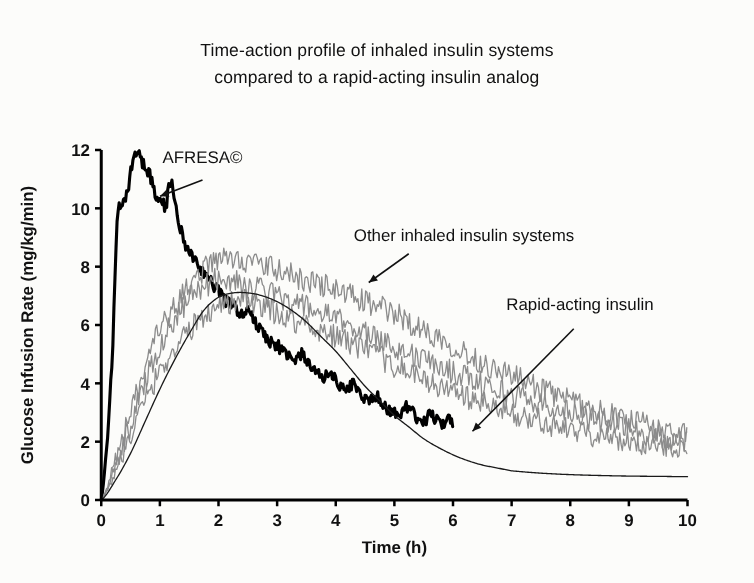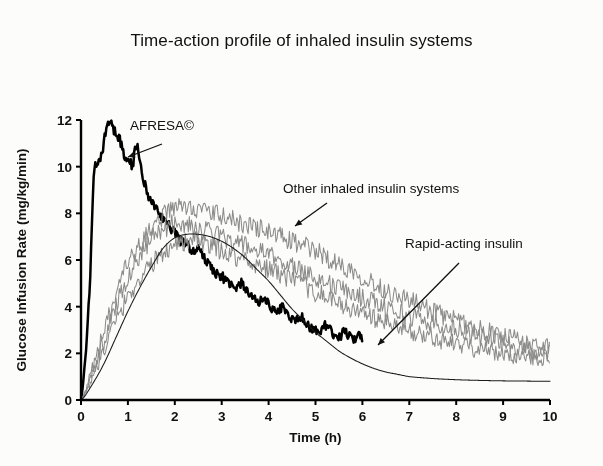--- a/index.html
+++ b/index.html
@@ -7,37 +7,38 @@
     width:603px;height:466px;
     background:#fcfcfa;
     font-family:"Liberation Sans",sans-serif;
     color:#1a1a1a;
     overflow:hidden;
     position:relative;
   }
   #figure{position:absolute;left:0;top:0;width:603px;height:466px;}
   .title-block{
     position:absolute;left:0;top:30px;width:603px;
-    text-align:center;font-size:17px;line-height:21px;
+    text-align:center;font-size:14px;line-height:21px;
     color:#111;font-weight:400;letter-spacing:.1px;
   }
   .title-block div{white-space:nowrap;}
   svg{position:absolute;left:0;top:0;}
   text{font-family:"Liberation Sans",sans-serif;fill:#111;}
   .tick-label{font-size:13.5px;font-weight:700;}
   .axis-title{font-size:13.5px;font-weight:700;}
   .anno{font-size:13.5px;font-weight:400;}
 </style>
 </head>
 <body>
 
 <div id="figure">
 
   <div class="title-block">
     <div>Time-action profile of inhaled insulin systems</div>
+    <div>compared to a rapid-acting insulin analog</div>
   </div>
 
   <svg width="603" height="466">
     <g id="plot-layer">
         <path d="M81.00,400.00L81.84,394.52L82.69,387.13L83.53,378.22L84.38,368.14L85.22,359.35L86.07,350.26L86.91,336.19L87.75,320.94L88.60,303.91L89.44,294.02L90.29,276.25L91.13,246.35L91.97,222.59L92.82,198.30L93.66,176.98L94.51,168.85L95.35,162.16L96.20,166.86L97.04,165.11L97.88,164.51L98.73,159.56L99.57,158.78L100.42,160.98L101.26,152.65L102.11,152.99L102.95,151.78L103.79,141.28L104.64,133.54L105.48,135.75L106.33,128.05L107.17,124.96L108.01,121.71L108.86,124.87L109.70,122.77L110.55,121.59L111.39,120.60L112.24,125.68L113.08,125.50L113.92,134.26L114.77,127.46L115.61,135.19L116.46,136.12L117.30,136.44L118.14,140.83L118.99,134.85L119.83,135.64L120.68,146.93L121.52,141.81L122.37,149.54L123.21,149.04L124.05,157.93L124.90,160.02L125.74,157.82L126.59,161.14L127.43,158.85L128.28,158.93L129.12,161.56L129.96,163.76L130.81,159.19L131.65,169.15L132.50,164.84L133.34,165.92L134.18,151.78L135.03,146.80L135.87,149.29L136.72,148.68L137.56,144.10L138.41,152.51L139.25,158.62L140.09,161.67L140.94,164.72L141.78,172.45L142.63,178.15L143.47,182.64L144.32,186.25L145.16,181.33L146.00,186.03L146.85,193.78L147.69,193.19L148.54,200.21L149.38,198.55L150.22,197.02L151.07,202.03L151.91,204.05L152.76,200.26L153.60,201.95L154.45,209.19L155.29,207.96L156.13,205.44L156.98,206.55L157.82,210.74L158.67,214.07L159.51,216.68L160.35,213.76L161.20,219.78L162.04,213.96L162.89,221.89L163.73,217.31L164.58,220.50L165.42,218.95L166.26,221.60L167.11,224.02L167.95,222.65L168.80,221.20L169.64,226.35L170.49,230.44L171.33,233.24L172.17,228.90L173.02,226.95L173.86,230.60L174.71,228.57L175.55,236.94L176.39,231.36L177.24,232.61L178.08,236.44L178.93,235.56L179.77,244.11L180.62,245.23L181.46,237.15L182.30,238.20L183.15,238.62L183.99,239.79L184.84,246.39L185.68,241.53L186.52,244.93L187.37,241.08L188.21,242.85L189.06,245.13L189.90,252.30L190.75,250.31L191.59,253.77L192.43,251.22L193.28,248.07L194.12,253.81L194.97,253.60L195.81,250.00L196.66,251.32L197.50,246.51L198.34,245.31L199.19,248.68L200.03,250.26L200.88,252.06L201.72,249.41L202.56,257.96L203.41,258.20L204.25,254.20L205.10,263.19L205.94,261.30L206.79,265.23L207.63,259.24L208.47,260.94L209.32,262.58L210.16,262.80L211.01,269.27L211.85,265.22L212.70,273.60L213.54,268.14L214.38,272.20L215.23,275.90L216.07,277.71L216.92,269.94L217.76,273.09L218.60,273.77L219.45,275.28L220.29,279.91L221.14,274.38L221.98,279.63L222.83,272.50L223.67,282.93L224.51,276.87L225.36,276.74L226.20,280.88L227.05,278.17L227.89,279.30L228.73,280.51L229.58,287.15L230.42,286.89L231.27,281.73L232.11,284.16L232.96,285.79L233.80,287.61L234.64,288.28L235.49,287.90L236.33,290.85L237.18,285.16L238.02,285.31L238.87,282.33L239.71,285.34L240.55,287.78L241.40,278.85L242.24,285.08L243.09,281.68L243.93,289.76L244.77,288.02L245.62,292.22L246.46,287.37L247.31,288.26L248.15,293.81L249.00,296.39L249.84,296.29L250.68,293.76L251.53,293.37L252.37,298.84L253.22,296.34L254.06,298.23L254.91,295.63L255.75,301.73L256.59,301.56L257.44,299.75L258.28,304.81L259.13,305.67L259.97,303.23L260.81,296.64L261.66,298.89L262.50,301.35L263.35,299.61L264.19,298.63L265.04,297.47L265.88,303.12L266.72,303.65L267.57,298.64L268.41,300.82L269.26,305.82L270.10,309.05L270.94,310.61L271.79,312.13L272.63,306.50L273.48,310.13L274.32,307.18L275.17,311.71L276.01,311.61L276.85,313.68L277.70,308.85L278.54,308.98L279.39,313.23L280.23,305.05L281.08,311.99L281.92,303.42L282.76,303.48L283.61,306.38L284.45,308.65L285.30,313.25L286.14,309.92L286.98,311.10L287.83,312.36L288.67,316.51L289.52,319.55L290.36,319.15L291.21,322.01L292.05,316.21L292.89,316.39L293.74,318.64L294.58,318.43L295.43,323.11L296.27,317.88L297.12,316.16L297.96,321.31L298.80,318.21L299.65,317.30L300.49,320.81L301.34,318.29L302.18,313.37L303.02,321.98L303.87,319.04L304.71,324.35L305.56,324.17L306.40,326.71L307.25,324.22L308.09,321.70L308.93,326.91L309.78,331.15L310.62,331.26L311.47,324.80L312.31,332.58L313.15,326.98L314.00,331.47L314.84,327.95L315.69,326.53L316.53,334.02L317.38,329.77L318.22,331.40L319.06,332.59L319.91,333.27L320.75,334.12L321.60,328.11L322.44,326.20L323.29,328.14L324.13,324.57L324.97,321.25L325.82,329.69L326.66,325.13L327.51,325.43L328.35,327.93L329.19,326.99L330.04,325.68L330.88,326.95L331.73,330.18L332.57,336.33L333.42,338.27L334.26,334.62L335.10,335.63L335.95,335.26L336.79,336.05L337.64,338.47L338.48,340.28L339.33,333.57L340.17,337.95L341.01,339.80L341.86,333.47L342.70,328.84L343.55,328.14L344.39,331.83L345.23,333.26L346.08,328.87L346.92,336.34L347.77,338.69L348.61,336.95L349.46,332.20L350.30,333.51L351.14,335.12L351.99,335.81L352.83,338.86L353.68,342.64L354.52,336.23L355.36,342.00L356.21,338.51L357.05,336.88L357.90,333.81L358.74,332.01L359.59,332.31L360.43,338.59L361.27,335.09L362.12,341.28" fill="none" stroke="#000000" stroke-width="2.5" stroke-linejoin="round" stroke-linecap="round"></path>
         <path d="M81.00,400.00L82.03,398.34L83.06,396.26L84.10,393.83L85.13,391.10L86.16,390.23L87.19,384.30L88.22,383.38L89.25,374.23L90.29,373.58L91.32,371.89L92.35,362.57L93.38,371.78L94.41,358.11L95.45,360.11L96.48,355.58L97.51,347.44L98.54,351.49L99.57,353.61L100.60,334.01L101.64,337.69L102.67,338.72L103.70,333.58L104.73,333.22L105.76,320.33L106.80,315.78L107.83,319.81L108.86,307.51L109.89,313.38L110.92,318.10L111.95,305.22L112.99,301.85L114.02,303.06L115.05,302.78L116.08,293.78L117.11,289.89L118.14,286.23L119.18,279.37L120.21,282.91L121.24,276.37L122.27,270.74L123.30,274.93L124.34,262.91L125.37,260.05L126.40,268.48L127.43,268.56L128.46,265.82L129.49,257.97L130.53,256.83L131.56,249.11L132.59,252.59L133.62,256.70L134.65,260.54L135.69,256.18L136.72,245.45L137.75,247.24L138.78,238.21L139.81,250.48L140.84,246.65L141.88,251.47L142.91,246.47L143.94,231.67L144.97,242.29L146.00,227.32L147.04,239.30L148.07,231.20L149.10,223.22L150.13,235.58L151.16,231.53L152.19,235.02L153.23,225.29L154.26,222.00L155.29,220.31L156.32,222.14L157.35,217.49L158.39,215.48L159.42,224.20L160.45,222.00L161.48,226.61L162.51,209.00L163.54,208.68L164.58,204.92L165.61,207.80L166.64,219.27L167.67,206.45L168.70,203.75L169.73,217.46L170.77,202.14L171.80,210.75L172.83,202.48L173.86,215.83L174.89,203.41L175.93,202.19L176.96,210.76L177.99,208.79L179.02,198.49L180.05,204.71L181.08,201.15L182.12,211.28L183.15,206.29L184.18,201.41L185.21,203.13L186.24,214.44L187.28,210.97L188.31,204.98L189.34,201.82L190.37,201.31L191.40,214.48L192.43,214.34L193.47,205.70L194.50,215.79L195.53,214.54L196.56,217.75L197.59,206.54L198.63,204.13L199.66,204.92L200.69,206.84L201.72,212.21L202.75,206.04L203.78,203.47L204.82,203.24L205.85,206.49L206.88,211.20L207.91,208.10L208.94,206.37L209.97,213.59L211.01,219.69L212.04,218.79L213.07,205.84L214.10,220.11L215.13,207.23L216.17,205.02L217.20,205.56L218.23,216.46L219.26,220.79L220.29,215.45L221.32,224.54L222.36,218.18L223.39,207.70L224.42,219.71L225.45,223.73L226.48,223.58L227.52,217.04L228.55,219.19L229.58,213.62L230.61,218.38L231.64,224.93L232.67,210.27L233.71,218.71L234.74,225.54L235.77,225.43L236.80,217.76L237.83,220.61L238.87,231.52L239.90,214.81L240.93,218.06L241.96,230.03L242.99,232.91L244.02,222.43L245.06,221.41L246.09,222.21L247.12,229.40L248.15,233.83L249.18,218.00L250.22,217.49L251.25,228.16L252.28,230.25L253.31,219.29L254.34,221.32L255.37,222.30L256.41,236.11L257.44,221.57L258.47,237.32L259.50,235.45L260.53,219.59L261.56,221.34L262.60,232.21L263.63,231.55L264.66,235.35L265.69,235.33L266.72,227.05L267.76,238.88L268.79,223.64L269.82,228.39L270.85,236.80L271.88,235.81L272.91,235.77L273.95,228.80L274.98,227.96L276.01,241.88L277.04,238.42L278.07,229.95L279.11,231.28L280.14,227.04L281.17,237.87L282.20,228.40L283.23,241.86L284.26,237.37L285.30,241.57L286.33,238.87L287.36,248.47L288.39,245.23L289.42,231.20L290.46,248.77L291.49,247.65L292.52,232.82L293.55,233.83L294.58,242.27L295.61,234.33L296.65,252.34L297.68,246.70L298.71,240.56L299.74,244.06L300.77,249.29L301.81,243.71L302.84,245.05L303.87,240.65L304.90,247.03L305.93,237.12L306.96,238.93L308.00,240.26L309.03,247.73L310.06,256.93L311.09,250.83L312.12,242.07L313.15,244.46L314.19,249.39L315.22,259.27L316.25,248.18L317.28,256.78L318.31,257.10L319.35,243.41L320.38,251.78L321.41,254.01L322.44,263.82L323.47,247.89L324.50,252.09L325.54,253.26L326.57,263.04L327.60,250.88L328.63,268.10L329.66,268.02L330.70,262.55L331.73,268.32L332.76,260.86L333.79,264.02L334.82,253.65L335.85,269.97L336.89,263.55L337.92,263.99L338.95,256.74L339.98,264.63L341.01,270.10L342.05,258.88L343.08,265.40L344.11,274.71L345.14,272.61L346.17,276.12L347.20,277.42L348.24,265.23L349.27,263.50L350.30,272.92L351.33,263.77L352.36,270.42L353.40,279.30L354.43,268.96L355.46,269.69L356.49,272.93L357.52,277.80L358.55,277.93L359.59,274.81L360.62,284.52L361.65,285.33L362.68,284.09L363.71,284.83L364.75,280.14L365.78,284.03L366.81,282.93L367.84,286.40L368.87,285.16L369.90,280.60L370.94,273.31L371.97,279.66L373.00,279.16L374.03,291.36L375.06,289.28L376.09,290.17L377.13,286.31L378.16,285.15L379.19,292.92L380.22,278.72L381.25,295.21L382.29,297.56L383.32,297.39L384.35,284.84L385.38,298.01L386.41,293.54L387.44,292.72L388.48,284.30L389.51,290.62L390.54,300.45L391.57,302.09L392.60,302.23L393.64,293.33L394.67,287.62L395.70,289.63L396.73,297.77L397.76,302.16L398.79,293.42L399.83,297.86L400.86,300.97L401.89,304.15L402.92,292.95L403.95,289.77L404.99,301.06L406.02,299.27L407.05,291.91L408.08,298.13L409.11,307.39L410.14,305.98L411.18,297.65L412.21,304.80L413.24,292.66L414.27,306.61L415.30,303.16L416.34,294.07L417.37,305.75L418.40,309.42L419.43,303.95L420.46,310.88L421.49,306.06L422.53,300.04L423.56,305.07L424.59,308.00L425.62,305.59L426.65,299.47L427.68,318.53L428.72,312.60L429.75,306.05L430.78,310.00L431.81,320.17L432.84,321.21L433.88,303.28L434.91,303.70L435.94,316.77L436.97,304.84L438.00,309.96L439.03,307.27L440.07,304.96L441.10,315.15L442.13,308.86L443.16,325.15L444.19,311.07L445.23,320.89L446.26,310.41L447.29,311.29L448.32,315.99L449.35,318.50L450.38,313.64L451.42,321.38L452.45,322.12L453.48,310.40L454.51,317.56L455.54,315.99L456.58,318.02L457.61,319.92L458.64,313.65L459.67,322.10L460.70,315.26L461.73,320.07L462.77,318.01L463.80,315.12L464.83,333.86L465.86,320.25L466.89,333.66L467.93,331.23L468.96,322.10L469.99,324.26L471.02,320.83L472.05,328.03L473.08,336.11L474.12,324.04L475.15,329.06L476.18,329.43L477.21,336.13L478.24,335.62L479.27,331.13L480.31,320.40L481.34,329.03L482.37,332.38L483.40,326.56L484.43,339.02L485.47,340.72L486.50,335.90L487.53,339.30L488.56,334.50L489.59,322.87L490.62,333.77L491.66,326.35L492.69,326.57L493.72,339.89L494.75,343.42L495.78,328.60L496.82,327.42L497.85,328.44L498.88,331.63L499.91,339.19L500.94,331.76L501.97,344.75L503.01,335.00L504.04,344.66L505.07,328.35L506.10,339.48L507.13,342.39L508.17,342.17L509.20,329.69L510.23,329.62L511.26,336.91L512.29,337.72L513.32,336.61L514.36,329.70L515.39,337.64L516.42,337.79L517.45,332.12L518.48,339.45L519.52,344.01L520.55,344.54L521.58,341.54L522.61,336.12L523.64,350.30L524.67,342.72L525.71,352.91L526.74,335.86L527.77,340.10L528.80,346.05L529.83,341.54L530.86,350.09L531.90,348.40L532.93,339.14L533.96,340.93L534.99,340.40L536.02,338.66L537.06,346.62L538.09,348.14L539.12,356.27L540.15,354.14L541.18,347.43L542.21,350.02L543.25,342.05L544.28,351.22L545.31,342.38L546.34,339.06L547.37,338.93L548.41,353.12L549.44,342.21" fill="none" stroke="#8c8c8c" stroke-width="1.05" stroke-linejoin="round" stroke-linecap="round"></path>
         <path d="M81.00,400.00L82.03,398.58L83.06,396.80L84.10,394.73L85.13,392.17L86.16,391.17L87.19,388.22L88.22,385.58L89.25,381.13L90.29,374.76L91.32,377.87L92.35,370.63L93.38,369.13L94.41,365.72L95.45,371.43L96.48,360.17L97.51,363.99L98.54,349.64L99.57,361.14L100.60,341.98L101.64,337.70L102.67,346.72L103.70,351.39L104.73,340.91L105.76,342.72L106.80,338.62L107.83,324.87L108.86,330.69L109.89,314.37L110.92,323.66L111.95,312.45L112.99,308.55L114.02,309.58L115.05,315.73L116.08,298.04L117.11,310.58L118.14,305.91L119.18,288.47L120.21,293.19L121.24,284.69L122.27,297.77L123.30,289.39L124.34,282.52L125.37,291.49L126.40,285.87L127.43,285.98L128.46,281.44L129.49,267.47L130.53,279.95L131.56,277.07L132.59,268.13L133.62,269.32L134.65,254.40L135.69,261.96L136.72,259.45L137.75,265.28L138.78,265.70L139.81,252.88L140.84,252.41L141.88,260.04L142.91,241.96L143.94,251.68L144.97,250.69L146.00,238.13L147.04,253.89L148.07,236.80L149.10,244.38L150.13,243.75L151.16,240.24L152.19,229.02L153.23,227.83L154.26,239.49L155.29,231.68L156.32,234.33L157.35,237.94L158.39,225.20L159.42,230.32L160.45,239.34L161.48,227.79L162.51,229.64L163.54,231.39L164.58,230.05L165.61,218.71L166.64,236.75L167.67,225.41L168.70,221.45L169.73,225.09L170.77,224.63L171.80,214.81L172.83,228.56L173.86,232.50L174.89,216.88L175.93,222.28L176.96,227.19L177.99,223.96L179.02,223.66L180.05,226.90L181.08,231.17L182.12,221.89L183.15,220.53L184.18,232.65L185.21,222.47L186.24,225.44L187.28,220.00L188.31,231.84L189.34,216.47L190.37,230.25L191.40,219.93L192.43,224.88L193.47,237.23L194.50,230.19L195.53,222.13L196.56,229.24L197.59,238.85L198.63,234.01L199.66,223.09L200.69,226.31L201.72,234.04L202.75,239.97L203.78,235.38L204.82,230.71L205.85,221.63L206.88,226.47L207.91,222.45L208.94,222.65L209.97,227.73L211.01,228.86L212.04,235.07L213.07,239.18L214.10,243.17L215.13,233.49L216.17,227.96L217.20,226.13L218.23,226.98L219.26,242.05L220.29,229.86L221.32,234.26L222.36,233.30L223.39,229.24L224.42,236.09L225.45,241.03L226.48,248.14L227.52,235.26L228.55,234.99L229.58,238.22L230.61,235.91L231.64,249.01L232.67,250.76L233.71,243.61L234.74,244.28L235.77,239.07L236.80,243.43L237.83,235.34L238.87,246.68L239.90,238.89L240.93,241.28L241.96,235.50L242.99,252.84L244.02,241.97L245.06,236.39L246.09,238.21L247.12,253.59L248.15,242.45L249.18,250.24L250.22,252.82L251.25,248.28L252.28,252.04L253.31,248.94L254.34,246.90L255.37,251.05L256.41,249.00L257.44,257.25L258.47,255.52L259.50,252.63L260.53,243.39L261.56,252.53L262.60,243.48L263.63,257.10L264.66,256.11L265.69,256.74L266.72,249.56L267.76,248.26L268.79,258.33L269.82,249.14L270.85,251.11L271.88,247.34L272.91,251.72L273.95,265.19L274.98,256.67L276.01,261.80L277.04,258.19L278.07,256.57L279.11,258.67L280.14,258.41L281.17,260.98L282.20,268.77L283.23,262.98L284.26,266.00L285.30,269.46L286.33,268.15L287.36,261.59L288.39,270.63L289.42,264.64L290.46,259.07L291.49,262.34L292.52,257.71L293.55,277.52L294.58,261.49L295.61,272.35L296.65,274.78L297.68,270.69L298.71,260.97L299.74,261.68L300.77,277.53L301.81,264.43L302.84,271.27L303.87,280.98L304.90,265.42L305.93,278.28L306.96,280.40L308.00,266.72L309.03,277.49L310.06,266.87L311.09,270.58L312.12,279.18L313.15,281.93L314.19,277.14L315.22,280.64L316.25,286.16L317.28,281.79L318.31,287.72L319.35,274.56L320.38,283.89L321.41,277.15L322.44,275.46L323.47,285.85L324.50,285.23L325.54,285.36L326.57,283.01L327.60,284.67L328.63,280.48L329.66,275.36L330.70,293.03L331.73,292.86L332.76,278.33L333.79,282.12L334.82,293.15L335.85,294.46L336.89,281.72L337.92,279.69L338.95,280.29L339.98,281.09L341.01,289.24L342.05,290.03L343.08,280.99L344.11,295.01L345.14,286.77L346.17,283.99L347.20,298.53L348.24,287.17L349.27,291.64L350.30,297.13L351.33,300.02L352.36,289.53L353.40,289.42L354.43,300.28L355.46,300.60L356.49,297.31L357.52,289.20L358.55,302.34L359.59,287.25L360.62,306.47L361.65,303.29L362.68,289.17L363.71,299.61L364.75,307.30L365.78,307.95L366.81,301.21L367.84,298.71L368.87,308.28L369.90,301.96L370.94,292.51L371.97,292.27L373.00,298.63L374.03,293.21L375.06,307.89L376.09,298.60L377.13,299.08L378.16,311.45L379.19,308.94L380.22,311.68L381.25,299.44L382.29,311.04L383.32,306.67L384.35,296.88L385.38,316.32L386.41,316.76L387.44,311.31L388.48,301.66L389.51,303.22L390.54,306.47L391.57,303.23L392.60,307.69L393.64,313.86L394.67,313.76L395.70,312.55L396.73,315.42L397.76,318.38L398.79,316.81L399.83,318.37L400.86,304.85L401.89,303.97L402.92,321.50L403.95,315.99L404.99,323.43L406.02,312.06L407.05,315.71L408.08,314.03L409.11,310.71L410.14,315.87L411.18,326.13L412.21,325.76L413.24,316.70L414.27,309.25L415.30,309.50L416.34,318.12L417.37,311.31L418.40,309.76L419.43,316.72L420.46,313.39L421.49,323.78L422.53,319.55L423.56,323.49L424.59,316.76L425.62,322.86L426.65,329.50L427.68,322.63L428.72,325.34L429.75,330.29L430.78,322.35L431.81,321.16L432.84,314.97L433.88,328.08L434.91,322.83L435.94,314.57L436.97,325.90L438.00,324.22L439.03,329.42L440.07,333.18L441.10,332.03L442.13,326.61L443.16,333.14L444.19,332.59L445.23,327.15L446.26,324.11L447.29,331.27L448.32,332.62L449.35,331.74L450.38,325.81L451.42,336.04L452.45,320.75L453.48,320.31L454.51,334.64L455.54,328.21L456.58,335.16L457.61,337.49L458.64,334.35L459.67,321.77L460.70,327.26L461.73,335.38L462.77,332.07L463.80,338.07L464.83,339.87L465.86,336.30L466.89,326.35L467.93,325.01L468.96,327.69L469.99,338.64L471.02,343.19L472.05,331.12L473.08,327.61L474.12,325.64L475.15,339.52L476.18,337.54L477.21,339.06L478.24,331.36L479.27,329.18L480.31,345.85L481.34,339.03L482.37,329.05L483.40,330.43L484.43,336.50L485.47,337.23L486.50,345.74L487.53,336.47L488.56,343.73L489.59,337.11L490.62,330.77L491.66,346.09L492.69,343.29L493.72,339.33L494.75,330.37L495.78,333.63L496.82,334.17L497.85,333.90L498.88,347.86L499.91,348.21L500.94,336.52L501.97,339.04L503.01,341.34L504.04,345.70L505.07,343.27L506.10,348.69L507.13,344.74L508.17,345.50L509.20,336.87L510.23,351.77L511.26,344.64L512.29,348.80L513.32,343.40L514.36,346.01L515.39,353.24L516.42,356.14L517.45,352.85L518.48,352.93L519.52,345.83L520.55,341.21L521.58,342.52L522.61,354.39L523.64,343.75L524.67,352.40L525.71,348.54L526.74,339.85L527.77,348.94L528.80,344.70L529.83,358.44L530.86,352.31L531.90,348.09L532.93,354.57L533.96,357.95L534.99,351.11L536.02,349.96L537.06,360.14L538.09,354.72L539.12,346.75L540.15,347.90L541.18,353.55L542.21,356.33L543.25,353.99L544.28,345.45L545.31,350.59L546.34,351.14L547.37,361.20L548.41,346.36L549.44,345.65" fill="none" stroke="#8c8c8c" stroke-width="1.05" stroke-linejoin="round" stroke-linecap="round"></path>
         <path d="M81.00,400.00L82.03,398.82L83.06,397.35L84.10,395.63L85.13,392.99L86.16,392.27L87.19,388.26L88.22,386.73L89.25,387.58L90.29,382.03L91.32,383.05L92.35,375.34L93.38,375.55L94.41,372.31L95.45,368.64L96.48,363.50L97.51,369.18L98.54,369.62L99.57,357.08L100.60,359.39L101.64,350.63L102.67,348.40L103.70,353.27L104.73,354.90L105.76,351.37L106.80,346.29L107.83,342.23L108.86,332.89L109.89,331.73L110.92,326.29L111.95,324.00L112.99,322.27L114.02,321.38L115.05,324.29L116.08,321.40L117.11,310.76L118.14,315.00L119.18,312.07L120.21,311.80L121.24,307.75L122.27,314.63L123.30,315.52L124.34,294.92L125.37,303.73L126.40,300.91L127.43,292.56L128.46,291.45L129.49,292.44L130.53,291.91L131.56,297.64L132.59,290.25L133.62,296.50L134.65,287.34L135.69,286.53L136.72,282.69L137.75,279.13L138.78,279.52L139.81,285.46L140.84,282.28L141.88,280.64L142.91,273.32L143.94,274.85L144.97,269.86L146.00,264.46L147.04,261.39L148.07,266.50L149.10,261.94L150.13,269.39L151.16,257.66L152.19,268.34L153.23,271.69L154.26,268.35L155.29,250.95L156.32,252.07L157.35,263.71L158.39,252.23L159.42,254.98L160.45,256.02L161.48,248.30L162.51,261.74L163.54,253.37L164.58,251.88L165.61,257.09L166.64,243.65L167.67,256.78L168.70,257.11L169.73,245.41L170.77,243.20L171.80,248.70L172.83,247.49L173.86,243.65L174.89,246.50L175.93,237.03L176.96,249.78L177.99,236.99L179.02,247.04L180.05,236.87L181.08,242.61L182.12,236.57L183.15,250.62L184.18,251.11L185.21,233.38L186.24,243.18L187.28,238.67L188.31,248.53L189.34,241.35L190.37,237.30L191.40,239.70L192.43,244.81L193.47,232.58L194.50,241.29L195.53,231.76L196.56,231.95L197.59,246.60L198.63,237.69L199.66,245.62L200.69,244.33L201.72,236.41L202.75,250.82L203.78,244.27L204.82,235.06L205.85,240.86L206.88,239.56L207.91,240.51L208.94,252.98L209.97,253.25L211.01,239.11L212.04,249.85L213.07,238.56L214.10,245.62L215.13,240.50L216.17,255.86L217.20,239.18L218.23,239.72L219.26,258.96L220.29,256.47L221.32,242.70L222.36,250.89L223.39,258.96L224.42,255.48L225.45,249.20L226.48,259.80L227.52,258.50L228.55,261.56L229.58,248.25L230.61,256.85L231.64,251.74L232.67,247.71L233.71,247.24L234.74,252.97L235.77,265.53L236.80,266.49L237.83,257.37L238.87,257.03L239.90,259.91L240.93,256.78L241.96,253.70L242.99,254.83L244.02,260.04L245.06,252.42L246.09,255.38L247.12,260.70L248.15,265.75L249.18,261.07L250.22,267.60L251.25,264.70L252.28,269.35L253.31,264.29L254.34,264.26L255.37,272.85L256.41,259.58L257.44,262.50L258.47,266.00L259.50,259.75L260.53,266.84L261.56,271.94L262.60,267.57L263.63,269.41L264.66,260.79L265.69,277.70L266.72,259.60L267.76,277.47L268.79,272.56L269.82,261.26L270.85,275.27L271.88,264.30L272.91,276.71L273.95,269.32L274.98,265.81L276.01,263.60L277.04,279.34L278.07,265.65L279.11,278.75L280.14,283.25L281.17,270.24L282.20,275.64L283.23,272.64L284.26,268.59L285.30,278.33L286.33,286.42L287.36,270.27L288.39,270.81L289.42,271.73L290.46,280.64L291.49,282.98L292.52,272.19L293.55,275.99L294.58,286.06L295.61,275.86L296.65,276.65L297.68,278.00L298.71,275.65L299.74,275.77L300.77,281.46L301.81,277.08L302.84,281.39L303.87,280.04L304.90,277.52L305.93,277.18L306.96,286.48L308.00,297.89L309.03,283.53L310.06,285.80L311.09,285.09L312.12,284.56L313.15,295.29L314.19,297.36L315.22,301.81L316.25,299.57L317.28,297.25L318.31,292.65L319.35,297.50L320.38,298.85L321.41,285.33L322.44,299.41L323.47,290.47L324.50,302.10L325.54,298.66L326.57,299.87L327.60,302.35L328.63,299.82L329.66,292.01L330.70,293.66L331.73,305.88L332.76,292.62L333.79,296.30L334.82,300.88L335.85,305.12L336.89,303.73L337.92,306.94L338.95,296.74L339.98,297.65L341.01,309.75L342.05,301.02L343.08,313.94L344.11,309.83L345.14,308.34L346.17,299.22L347.20,311.53L348.24,306.95L349.27,309.06L350.30,317.28L351.33,315.36L352.36,306.18L353.40,303.11L354.43,309.60L355.46,315.58L356.49,309.76L357.52,304.57L358.55,317.15L359.59,312.62L360.62,308.18L361.65,312.04L362.68,307.35L363.71,306.69L364.75,317.28L365.78,311.06L366.81,319.57L367.84,315.71L368.87,316.44L369.90,308.53L370.94,324.08L371.97,321.96L373.00,309.95L374.03,309.35L375.06,327.60L376.09,321.31L377.13,326.87L378.16,313.51L379.19,321.75L380.22,314.52L381.25,322.68L382.29,320.62L383.32,324.14L384.35,328.79L385.38,314.86L386.41,324.94L387.44,313.82L388.48,321.07L389.51,326.75L390.54,322.99L391.57,328.76L392.60,330.28L393.64,326.20L394.67,318.58L395.70,326.21L396.73,320.37L397.76,330.06L398.79,333.34L399.83,327.71L400.86,326.53L401.89,334.79L402.92,320.10L403.95,330.02L404.99,322.82L406.02,331.40L407.05,331.03L408.08,333.04L409.11,328.64L410.14,323.40L411.18,338.15L412.21,331.78L413.24,340.84L414.27,330.52L415.30,340.91L416.34,337.74L417.37,334.18L418.40,332.78L419.43,325.91L420.46,331.79L421.49,335.18L422.53,342.47L423.56,330.85L424.59,341.21L425.62,341.07L426.65,333.70L427.68,331.10L428.72,334.90L429.75,333.10L430.78,326.61L431.81,337.35L432.84,344.90L433.88,342.58L434.91,346.53L435.94,336.79L436.97,333.78L438.00,345.38L439.03,344.86L440.07,340.65L441.10,349.17L442.13,336.31L443.16,332.36L444.19,342.79L445.23,336.26L446.26,340.76L447.29,346.46L448.32,341.80L449.35,346.71L450.38,336.61L451.42,345.76L452.45,334.13L453.48,349.95L454.51,347.18L455.54,341.70L456.58,338.48L457.61,339.07L458.64,340.29L459.67,348.94L460.70,345.38L461.73,353.19L462.77,344.87L463.80,344.44L464.83,337.58L465.86,339.74L466.89,337.93L467.93,345.68L468.96,349.08L469.99,339.66L471.02,344.71L472.05,346.14L473.08,355.47L474.12,357.40L475.15,352.32L476.18,351.41L477.21,352.97L478.24,346.18L479.27,354.39L480.31,346.96L481.34,343.04L482.37,346.34L483.40,351.55L484.43,351.04L485.47,342.36L486.50,351.37L487.53,354.44L488.56,347.48L489.59,354.81L490.62,346.08L491.66,343.11L492.69,349.74L493.72,349.52L494.75,360.17L495.78,346.34L496.82,355.18L497.85,360.43L498.88,351.37L499.91,356.61L500.94,354.47L501.97,344.74L503.01,357.19L504.04,360.33L505.07,349.92L506.10,352.50L507.13,349.52L508.17,353.07L509.20,360.74L510.23,350.86L511.26,360.71L512.29,359.98L513.32,363.64L514.36,353.20L515.39,361.28L516.42,362.87L517.45,349.21L518.48,352.93L519.52,359.83L520.55,358.83L521.58,352.42L522.61,350.34L523.64,353.17L524.67,358.65L525.71,360.99L526.74,354.58L527.77,355.50L528.80,350.43L529.83,357.56L530.86,364.14L531.90,351.05L532.93,365.00L533.96,349.20L534.99,359.35L536.02,354.50L537.06,361.99L538.09,365.50L539.12,360.47L540.15,362.59L541.18,359.85L542.21,365.67L543.25,364.42L544.28,351.96L545.31,353.30L546.34,354.31L547.37,360.38L548.41,360.45L549.44,362.89" fill="none" stroke="#8c8c8c" stroke-width="1.05" stroke-linejoin="round" stroke-linecap="round"></path>
         <path d="M81.00,400.00L81.94,399.26L82.88,398.36L83.81,397.31L84.75,396.14L85.69,394.87L86.63,393.50L87.57,392.06L88.50,390.57L89.44,389.04L90.38,387.49L91.32,385.95L92.26,384.42L93.19,382.92L94.13,381.39L95.07,379.84L96.01,378.26L96.95,376.64L97.88,375.00L98.82,373.33L99.76,371.63L100.70,369.89L101.64,368.13L102.57,366.34L103.51,364.52L104.45,362.67L105.39,360.77L106.33,358.82L107.26,356.83L108.20,354.80L109.14,352.74L110.08,350.65L111.02,348.55L111.95,346.43L112.89,344.32L113.83,342.21L114.77,340.11L115.71,338.03L116.64,335.97L117.58,333.91L118.52,331.83L119.46,329.75L120.40,327.66L121.33,325.58L122.27,323.50L123.21,321.43L124.15,319.37L125.09,317.33L126.02,315.31L126.96,313.31L127.90,311.33L128.84,309.38L129.78,307.44L130.71,305.52L131.65,303.61L132.59,301.72L133.53,299.84L134.47,297.98L135.40,296.13L136.34,294.30L137.28,292.48L138.22,290.68L139.16,288.89L140.09,287.12L141.03,285.36L141.97,283.61L142.91,281.88L143.85,280.17L144.78,278.47L145.72,276.79L146.66,275.12L147.60,273.47L148.54,271.83L149.47,270.20L150.41,268.59L151.35,267.00L152.29,265.40L153.23,263.79L154.16,262.18L155.10,260.57L156.04,258.97L156.98,257.40L157.92,255.86L158.85,254.35L159.79,252.90L160.73,251.51L161.67,250.18L162.61,248.93L163.54,247.76L164.48,246.65L165.42,245.60L166.36,244.60L167.30,243.66L168.23,242.77L169.17,241.93L170.11,241.14L171.05,240.39L171.99,239.69L172.92,239.03L173.86,238.41L174.80,237.83L175.74,237.31L176.68,236.84L177.61,236.43L178.55,236.07L179.49,235.76L180.43,235.49L181.37,235.25L182.30,235.04L183.24,234.86L184.18,234.70L185.12,234.55L186.06,234.40L186.99,234.27L187.93,234.16L188.87,234.07L189.81,234.01L190.75,233.98L191.68,233.97L192.62,233.97L193.56,234.00L194.50,234.04L195.44,234.09L196.37,234.16L197.31,234.24L198.25,234.33L199.19,234.43L200.13,234.55L201.06,234.68L202.00,234.83L202.94,234.99L203.88,235.16L204.82,235.35L205.75,235.56L206.69,235.78L207.63,236.01L208.57,236.26L209.51,236.53L210.44,236.81L211.38,237.10L212.32,237.41L213.26,237.74L214.20,238.08L215.13,238.43L216.07,238.80L217.01,239.19L217.95,239.59L218.89,240.00L219.82,240.43L220.76,240.87L221.70,241.33L222.64,241.81L223.58,242.30L224.51,242.80L225.45,243.32L226.39,243.85L227.33,244.40L228.27,244.97L229.20,245.54L230.14,246.14L231.08,246.75L232.02,247.37L232.96,248.01L233.89,248.66L234.83,249.33L235.77,250.01L236.71,250.71L237.65,251.42L238.58,252.15L239.52,252.90L240.46,253.65L241.40,254.43L242.34,255.21L243.27,256.02L244.21,256.83L245.15,257.67L246.09,258.52L247.03,259.40L247.96,260.30L248.90,261.23L249.84,262.17L250.78,263.12L251.72,264.07L252.65,265.04L253.59,266.00L254.53,266.96L255.47,267.92L256.41,268.86L257.34,269.80L258.28,270.72L259.22,271.63L260.16,272.53L261.10,273.44L262.03,274.34L262.97,275.25L263.91,276.17L264.85,277.09L265.79,278.04L266.72,279.00L267.66,279.99L268.60,281.00L269.54,282.04L270.48,283.11L271.41,284.20L272.35,285.31L273.29,286.43L274.23,287.57L275.17,288.71L276.10,289.86L277.04,291.01L277.98,292.16L278.92,293.31L279.86,294.44L280.79,295.56L281.73,296.69L282.67,297.84L283.61,298.99L284.55,300.14L285.48,301.29L286.42,302.43L287.36,303.57L288.30,304.69L289.24,305.80L290.17,306.89L291.11,307.96L292.05,309.00L292.99,310.01L293.93,311.00L294.86,311.96L295.80,312.91L296.74,313.83L297.68,314.75L298.62,315.66L299.55,316.56L300.49,317.47L301.43,318.37L302.37,319.28L303.31,320.20L304.24,321.14L305.18,322.08L306.12,323.04L307.06,324.00L308.00,324.96L308.93,325.93L309.87,326.88L310.81,327.83L311.75,328.77L312.69,329.70L313.62,330.60L314.56,331.48L315.50,332.33L316.44,333.16L317.38,333.96L318.31,334.74L319.25,335.49L320.19,336.23L321.13,336.96L322.07,337.69L323.00,338.40L323.94,339.12L324.88,339.84L325.82,340.56L326.76,341.30L327.69,342.04L328.63,342.80L329.57,343.57L330.51,344.35L331.45,345.12L332.38,345.90L333.32,346.67L334.26,347.43L335.20,348.19L336.14,348.92L337.07,349.64L338.01,350.33L338.95,351.00L339.89,351.64L340.83,352.26L341.76,352.87L342.70,353.45L343.64,354.02L344.58,354.58L345.52,355.13L346.45,355.66L347.39,356.19L348.33,356.71L349.27,357.23L350.21,357.74L351.14,358.26L352.08,358.76L353.02,359.26L353.96,359.75L354.90,360.23L355.83,360.71L356.77,361.18L357.71,361.64L358.65,362.09L359.59,362.54L360.52,362.98L361.46,363.41L362.40,363.83L363.34,364.25L364.28,364.66L365.21,365.06L366.15,365.45L367.09,365.84L368.03,366.22L368.97,366.59L369.90,366.95L370.84,367.31L371.78,367.66L372.72,368.00L373.66,368.34L374.59,368.66L375.53,368.98L376.47,369.29L377.41,369.60L378.35,369.89L379.28,370.18L380.22,370.47L381.16,370.74L382.10,371.01L383.04,371.27L383.97,371.52L384.91,371.76L385.85,372.00L386.79,372.23L387.73,372.44L388.66,372.64L389.60,372.83L390.54,373.02L391.48,373.20L392.42,373.37L393.35,373.54L394.29,373.71L395.23,373.89L396.17,374.06L397.11,374.24L398.04,374.43L398.98,374.62L399.92,374.81L400.86,375.00L401.80,375.19L402.73,375.39L403.67,375.58L404.61,375.77L405.55,375.95L406.49,376.14L407.42,376.32L408.36,376.50L409.30,376.67L410.24,376.75L411.18,376.83L412.11,376.92L413.05,377.00L413.99,377.08L414.93,377.16L415.87,377.24L416.80,377.32L417.74,377.40L418.68,377.48L419.62,377.56L420.56,377.63L421.49,377.71L422.43,377.79L423.37,377.86L424.31,377.93L425.25,378.00L426.18,378.07L427.12,378.14L428.06,378.21L429.00,378.28L429.94,378.34L430.87,378.41L431.81,378.47L432.75,378.53L433.69,378.59L434.63,378.65L435.56,378.71L436.50,378.76L437.44,378.82L438.38,378.87L439.32,378.92L440.25,378.97L441.19,379.02L442.13,379.07L443.07,379.12L444.01,379.17L444.94,379.21L445.88,379.26L446.82,379.30L447.76,379.34L448.70,379.39L449.63,379.43L450.57,379.47L451.51,379.51L452.45,379.55L453.39,379.59L454.32,379.62L455.26,379.66L456.20,379.70L457.14,379.74L458.08,379.77L459.01,379.81L459.95,379.84L460.89,379.87L461.83,379.91L462.77,379.94L463.70,379.97L464.64,380.00L465.58,380.02L466.52,380.05L467.46,380.08L468.39,380.11L469.33,380.13L470.27,380.16L471.21,380.18L472.15,380.21L473.08,380.23L474.02,380.26L474.96,380.28L475.90,380.31L476.84,380.33L477.77,380.35L478.71,380.38L479.65,380.40L480.59,380.42L481.53,380.45L482.46,380.47L483.40,380.49L484.34,380.51L485.28,380.53L486.22,380.55L487.15,380.57L488.09,380.59L489.03,380.61L489.97,380.63L490.91,380.65L491.84,380.67L492.78,380.69L493.72,380.71L494.66,380.73L495.60,380.74L496.53,380.76L497.47,380.78L498.41,380.79L499.35,380.81L500.29,380.82L501.22,380.84L502.16,380.85L503.10,380.87L504.04,380.88L504.98,380.89L505.91,380.91L506.85,380.92L507.79,380.93L508.73,380.94L509.67,380.95L510.60,380.96L511.54,380.97L512.48,380.98L513.42,380.99L514.36,380.99L515.29,381.00L516.23,381.01L517.17,381.02L518.11,381.03L519.05,381.03L519.98,381.04L520.92,381.05L521.86,381.06L522.80,381.07L523.74,381.07L524.67,381.08L525.61,381.09L526.55,381.10L527.49,381.11L528.43,381.12L529.36,381.13L530.30,381.14L531.24,381.15L532.18,381.16L533.12,381.17L534.05,381.18L534.99,381.19L535.93,381.20L536.87,381.22L537.81,381.23L538.74,381.24L539.68,381.25L540.62,381.26L541.56,381.27L542.50,381.28L543.43,381.28L544.37,381.29L545.31,381.30L546.25,381.31L547.19,381.32L548.12,381.32L549.06,381.33L550.00,381.33" fill="none" stroke="#1a1a1a" stroke-width="1.05" stroke-linejoin="round" stroke-linecap="round"></path>
         <line x1="81" y1="400" x2="550" y2="400" stroke="#000000" stroke-width="2.4"></line>

